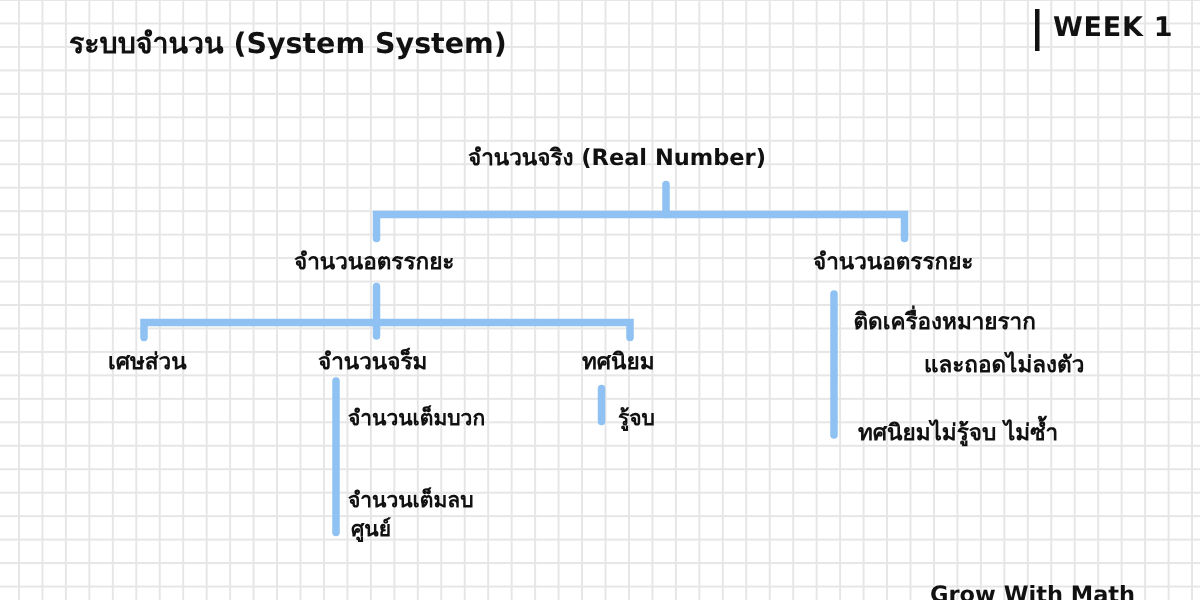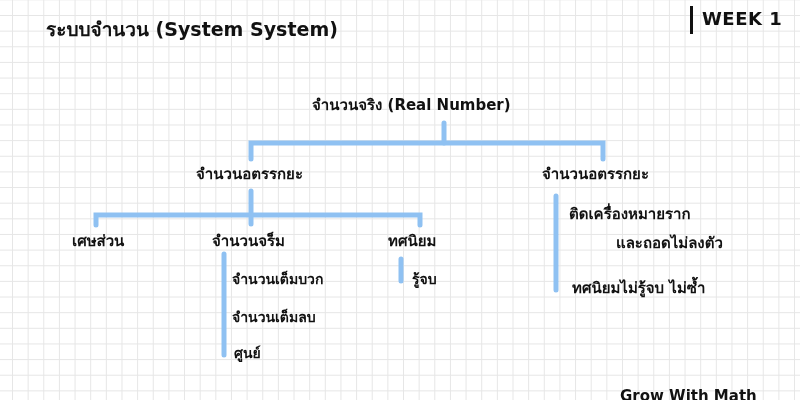--- a/index.html
+++ b/index.html
@@ -47,21 +47,21 @@
 <div class="t lbl" style="left:312px;top:98px;">จำนวนจริง (Real Number)</div>
 
 <div class="t lbl" style="left:196px;top:167px;">จำนวนอตรรกยะ</div>
 <div class="t lbl" style="left:542px;top:167px;">จำนวนอตรรกยะ</div>
 
 <div class="t lbl" style="left:72px;top:234px;">เศษส่วน</div>
 <div class="t lbl" style="left:212px;top:234px;">จำนวนจร็ม</div>
 <div class="t lbl" style="left:388px;top:234px;">ทศนิยม</div>
 
 <div class="t sub" style="left:232px;top:272px;">จำนวนเต็มบวก</div>
-<div class="t sub" style="left:232px;top:310px;">จำนวนเต็มลบ</div>
+<div class="t sub" style="left:232px;top:327px;">จำนวนเต็มลบ</div>
 <div class="t sub" style="left:234px;top:346px;">ศูนย์</div>
 
 <div class="t sub" style="left:412px;top:272px;">รู้จบ</div>
 
 <div class="t lbl" style="left:569px;top:207px;">ติดเครื่องหมายราก</div>
 <div class="t lbl" style="left:569px;top:236px;margin-left:47px;">และถอดไม่ลงตัว</div>
 <div class="t lbl" style="left:572px;top:281px;text-align:center;">ทศนิยมไม่รู้จบ ไม่ซ้ำ</div>
 
 <div class="t footer">Grow With Math</div>
 

